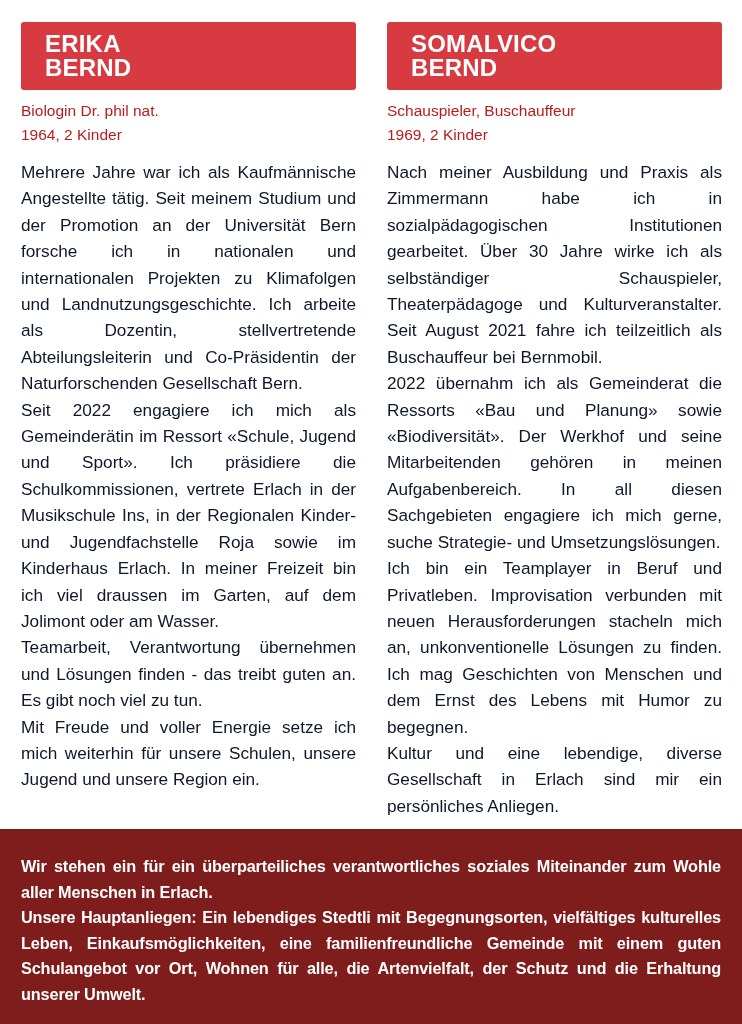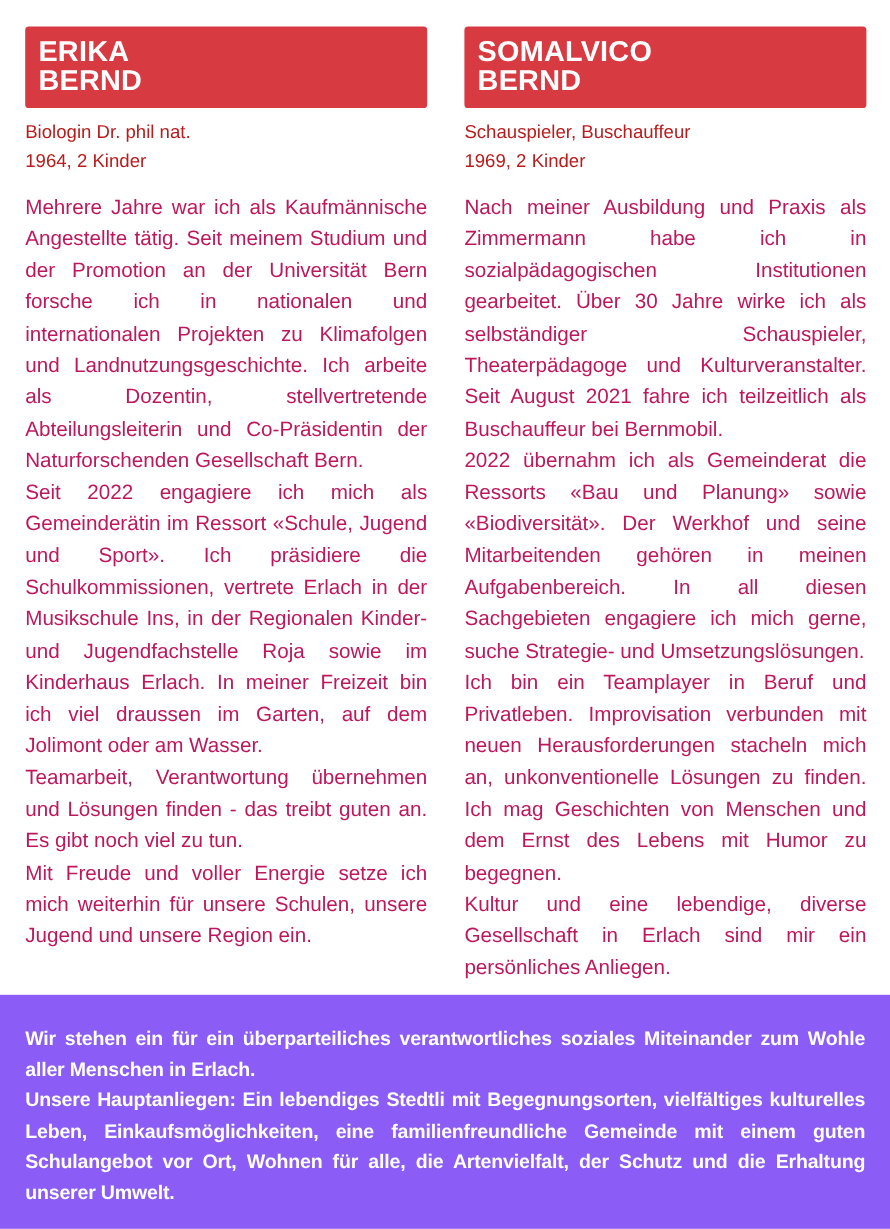--- a/index.html
+++ b/index.html
@@ -2,30 +2,30 @@
 <html><head>
 <meta charset="utf-8">
 <style>
   html, body { margin: 0; padding: 0; background: #ffffff; }
   body { width: 742px; height: 1024px; position: relative; overflow: hidden;
          font-family: "Liberation Sans", sans-serif; color: #2b2b2b; }
   .col { position: absolute; top: 22px; width: 335px; }
   .col.left { left: 21px; }
   .col.right { left: 387px; }
   .name-box { background: #d83a42; border-radius: 3px; height: 68px;
-              padding: 10px 10px 0 11px; box-sizing: border-box; }
+              padding: 10px 10px 0 24px; box-sizing: border-box; }
   .name-line { display: block; color: #ffffff; font-weight: bold; font-size: 24px;
                line-height: 24px; letter-spacing: 0.2px; }
   .meta { margin-top: 9px; color: #b91c1c; font-size: 15.5px; line-height: 24px; }
   .meta span { display: block; }
-  .bio { margin-top: 12px; font-size: 17.2px; line-height: 26.4px; color: #be185d;
+  .bio { margin-top: 12px; font-size: 17.2px; line-height: 26.4px; color: #0f172a;
          text-align: justify; hyphens: manual; }
   .bio p { margin: 0; }
   .band { position: absolute; left: 0; top: 829px; width: 742px; height: 195px;
-          background: #8b5cf6; }
+          background: #7f1d1d; }
   .band-text { position: absolute; left: 21px; top: 25px; width: 700px;
                color: #ffffff; font-weight: bold; font-size: 16.3px; line-height: 25.5px;
                text-align: justify; letter-spacing: -0.15px; }
   .band-text p { margin: 0; }
 </style>
 </head>
 <body>
 
 <div class="col left">
   <div class="name-box">

